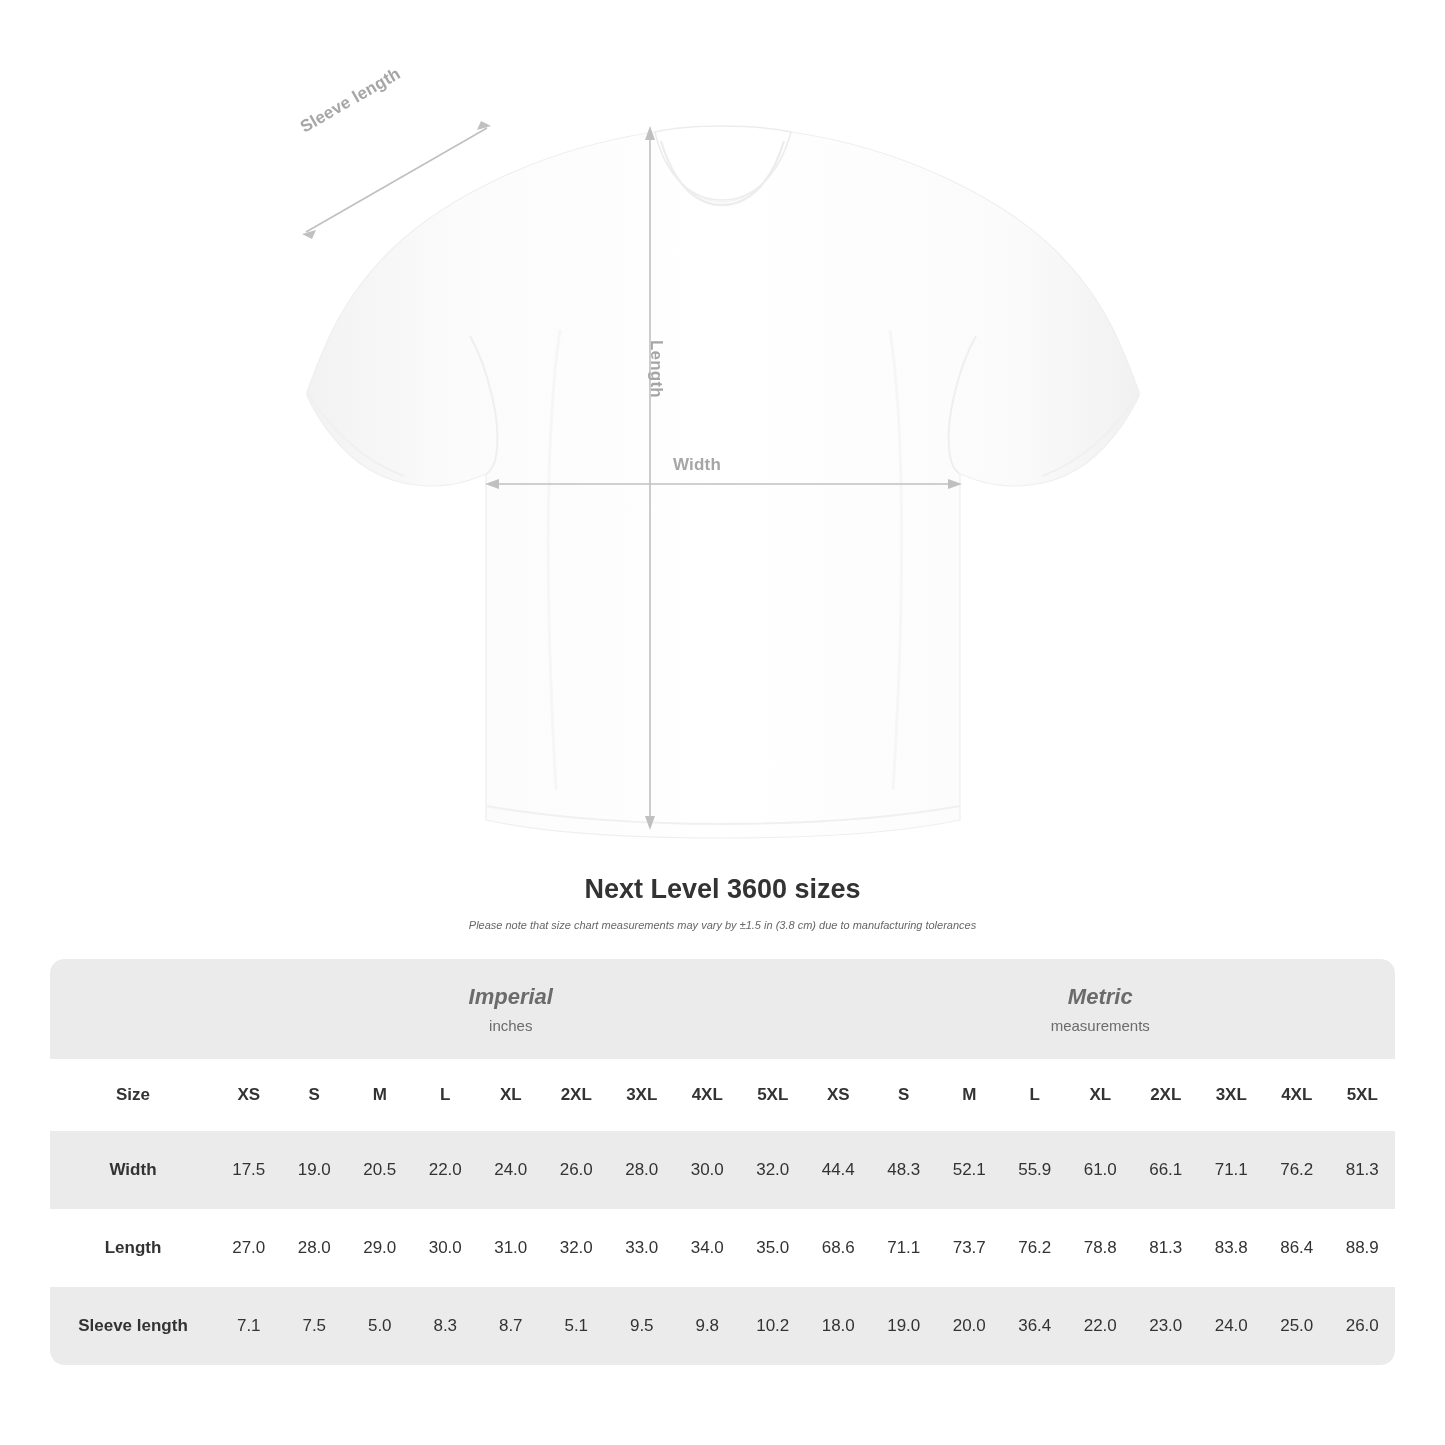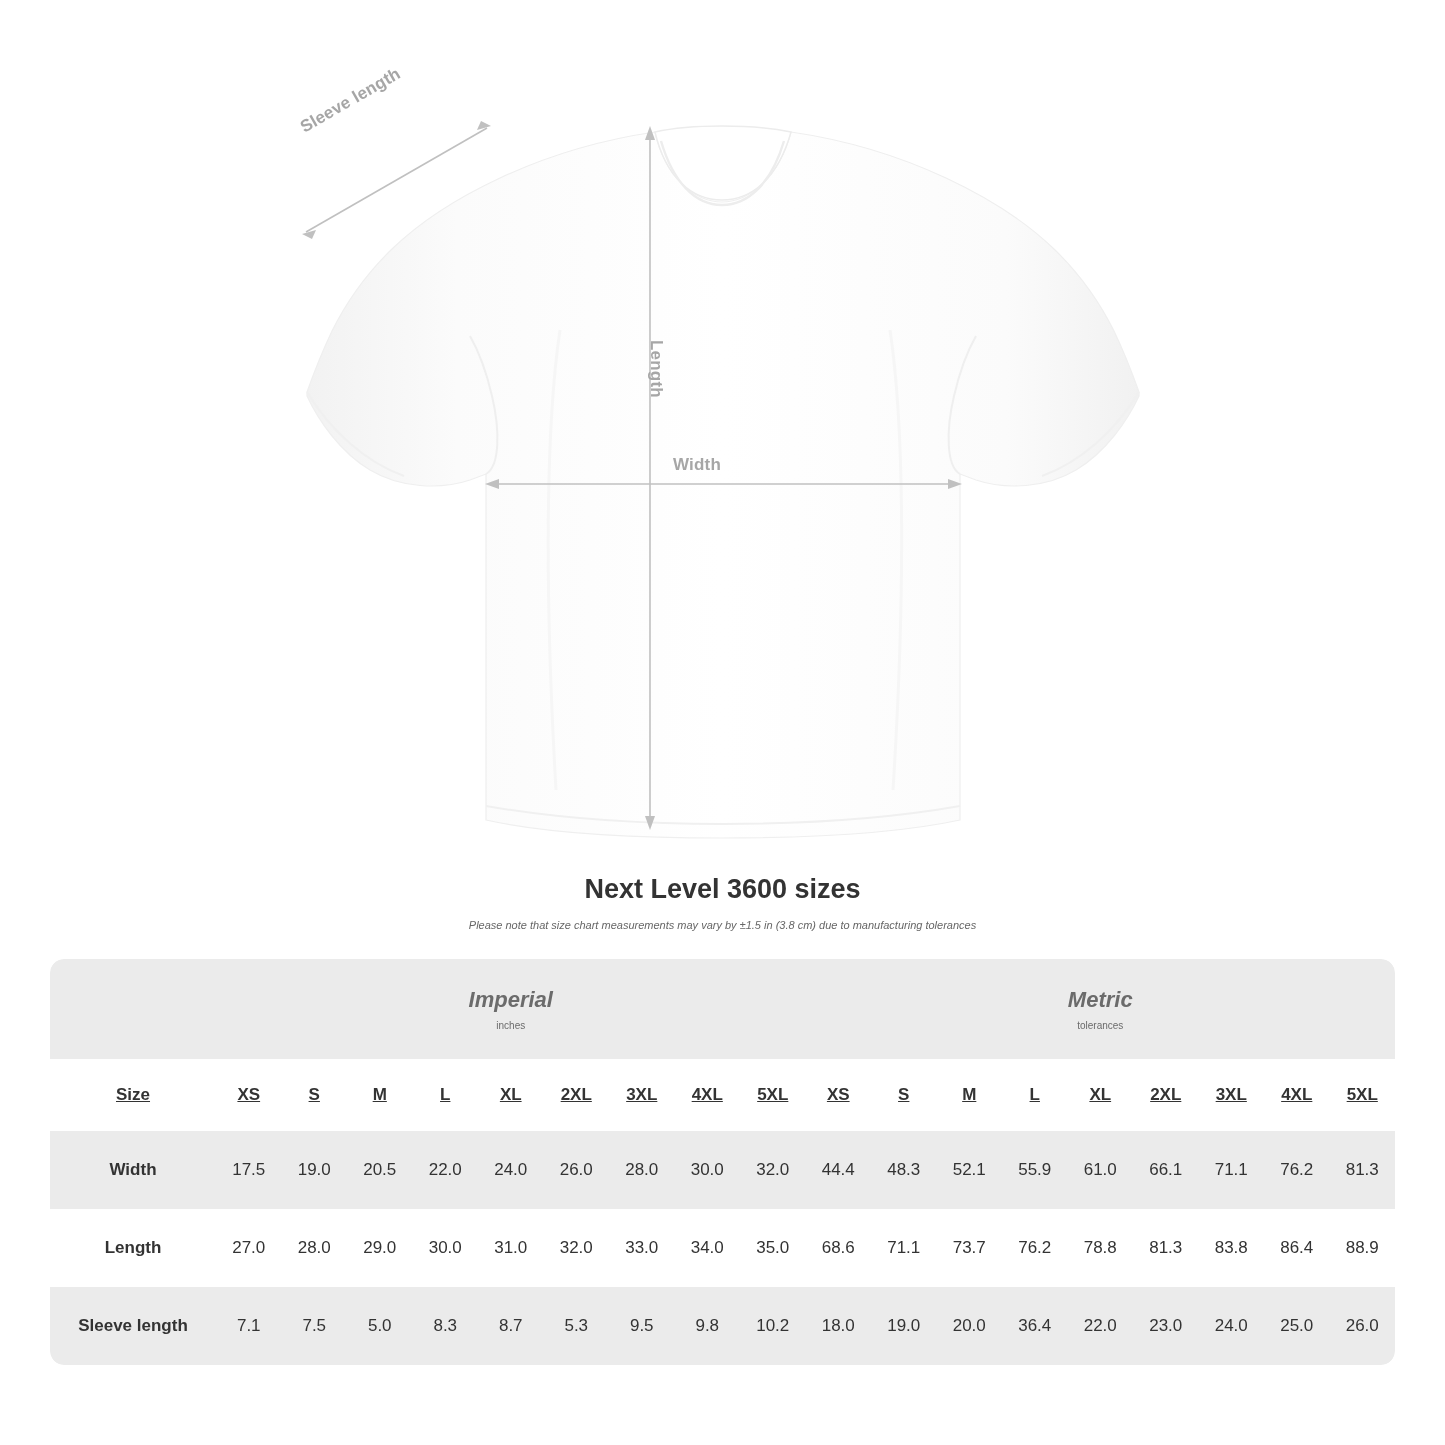--- a/index.html
+++ b/index.html
@@ -97,31 +97,30 @@
     padding: 0;
   }
   .unit-name {
     font-size: 22px;
     font-weight: bold;
     font-style: italic;
     color: #6b6b6b;
     line-height: 1.2;
   }
   .unit-sub {
-    font-size: 10px;
+    font-size: 15px;
     color: #6b6b6b;
     font-style: normal;
     margin-top: 6px;
   }
   .size-row td {
     background: #ffffff;
     height: 72px;
     font-weight: bold;
     color: #333333;
-    text-decoration: underline;
   }
   .row-label {
     font-weight: bold;
     color: #333333;
     font-size: 17px;
   }
   .row-shade td { background: #ebebeb; height: 78px; }
   .row-plain td { background: #ffffff; height: 78px; }
   .col-label { width: 166px; }
   .table-wrap table tr:first-child td:first-child { border-top-left-radius: 14px; }
@@ -223,21 +222,21 @@
       </colgroup>
       <tbody>
         <tr class="unit-header-row">
           <td></td>
           <td colspan="9">
             <div class="unit-name">Imperial</div>
             <div class="unit-sub">inches</div>
           </td>
           <td colspan="9">
             <div class="unit-name">Metric</div>
-            <div class="unit-sub">tolerances</div>
+            <div class="unit-sub">measurements</div>
           </td>
         </tr>
         <tr class="size-row">
           <td class="row-label">Size</td>
           <td>XS</td>
           <td>S</td>
           <td>M</td>
           <td>L</td>
           <td>XL</td>
           <td>2XL</td>
@@ -296,21 +295,21 @@
           <td>86.4</td>
           <td>88.9</td>
         </tr>
         <tr class="row-shade">
           <td class="row-label">Sleeve length</td>
           <td>7.1</td>
           <td>7.5</td>
           <td>5.0</td>
           <td>8.3</td>
           <td>8.7</td>
-          <td>5.3</td>
+          <td>5.1</td>
           <td>9.5</td>
           <td>9.8</td>
           <td>10.2</td>
           <td>18.0</td>
           <td>19.0</td>
           <td>20.0</td>
           <td>36.4</td>
           <td>22.0</td>
           <td>23.0</td>
           <td>24.0</td>

